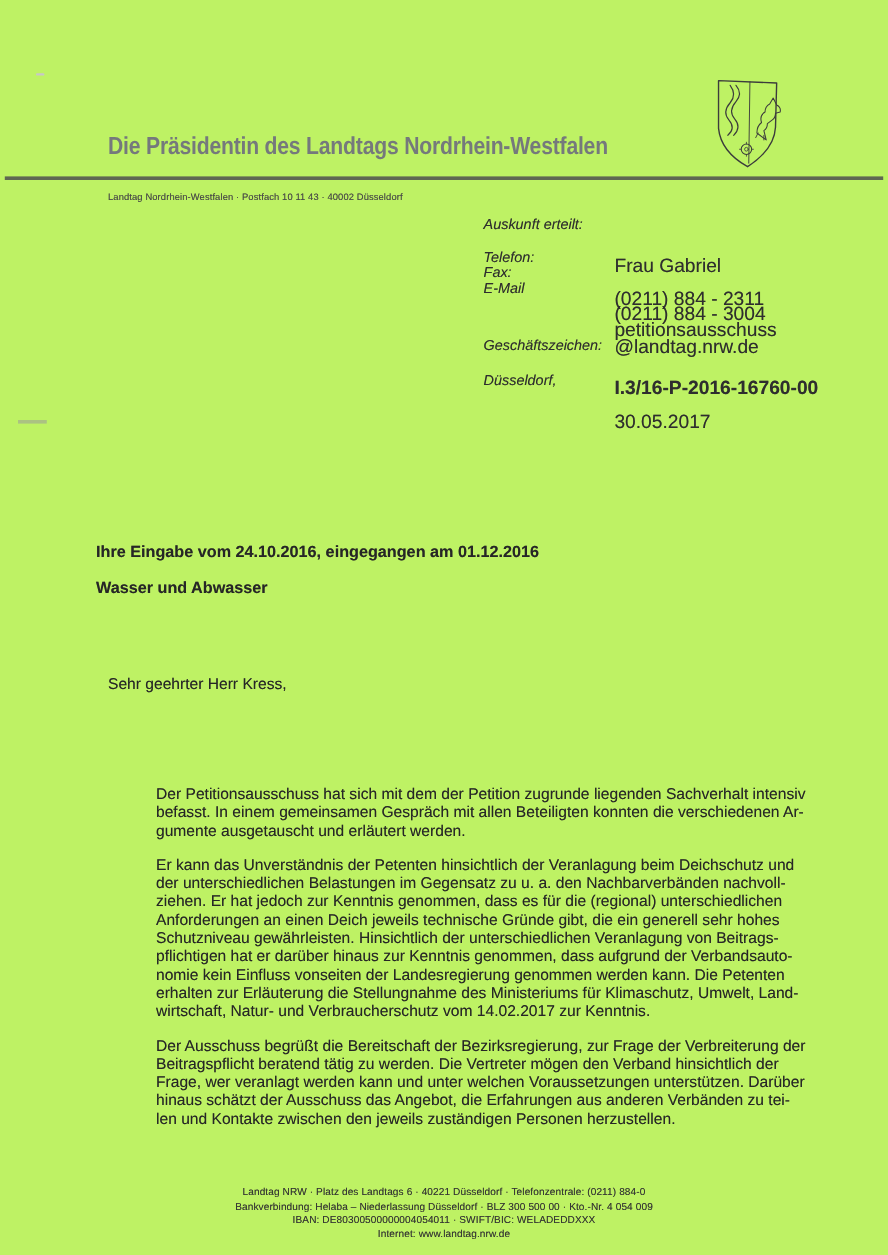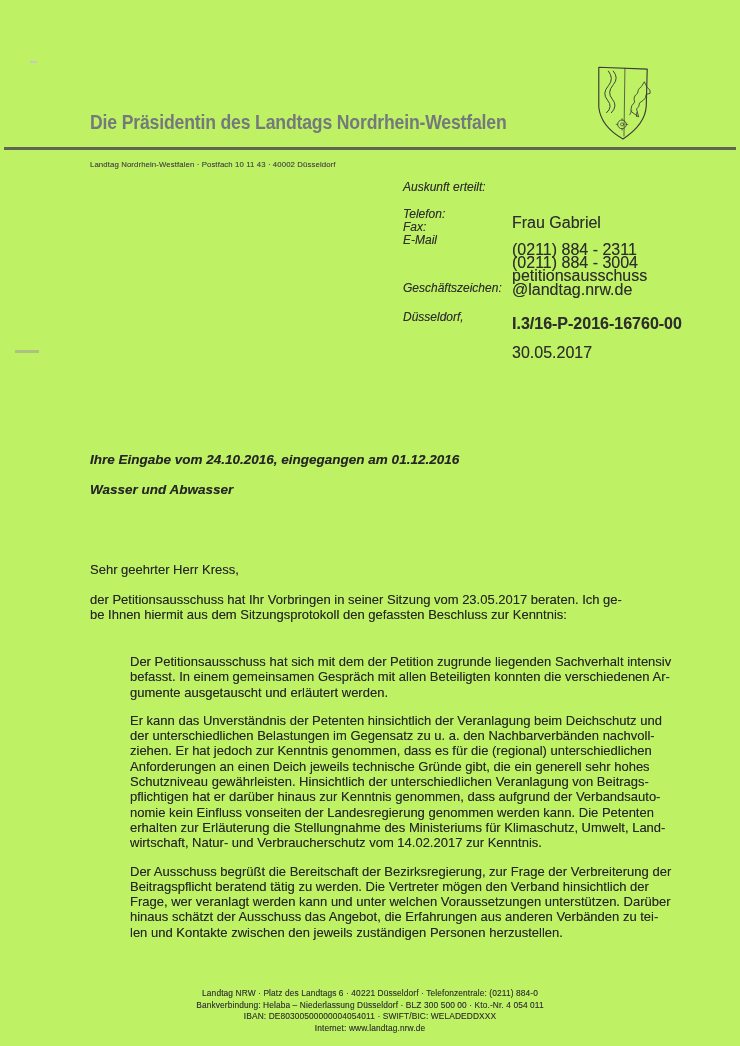--- a/index.html
+++ b/index.html
@@ -28,21 +28,21 @@
   
   .recipient{left:100px;top:192px;font-size:13.5px;line-height:18.5px;white-space:pre-line;}
   
   .c-label{left:403px;font-size:12px;color:#2e2e2e;font-style:italic;}
   .c-value{left:512px;font-size:16px;color:#2e2e2e;white-space:pre-line;line-height:13.5px;margin-top:36px;}
   .bold{font-weight:bold;}
   
   .speck{left:30px;top:61px;width:7px;height:2px;background:#c7c7c7;border-radius:1px;}
   .fold-mark{left:15px;top:350px;width:24px;height:3px;background:#9a9a9a;opacity:.55;}
   
-  .subject{left:90px;font-size:13.5px;font-weight:bold;white-space:nowrap;font-style:italic;}
+  .subject{left:80px;font-size:13.5px;font-weight:bold;white-space:nowrap;}
   .body-text{font-size:13px;line-height:15.3px;white-space:pre-line;}
   .salutation{left:90px;top:562px;}
   .intro{left:90px;top:592px;width:585px;}
   .resolution{left:130px;top:654px;width:545px;}
   .resolution p{margin:0 0 13px 0;}
   
   .footer{
     left:110px;top:988px;width:520px;
     text-align:center;font-size:8.4px;line-height:11.6px;color:#333;
     letter-spacing:.1px;
@@ -95,22 +95,20 @@
   <div class="abs c-label" style="top:281px">Geschäftszeichen:</div>
   <div class="abs c-value bold" style="top:281px">I.3/16-P-2016-16760-00</div>
 
   <div class="abs c-label" style="top:310px">Düsseldorf,</div>
   <div class="abs c-value" style="top:310px">30.05.2017</div>
 
   <div class="abs subject" style="top:452px">Ihre Eingabe vom 24.10.2016, eingegangen am 01.12.2016</div>
   <div class="abs subject" style="top:482px">Wasser und Abwasser</div>
 
   <div class="abs body-text salutation">Sehr geehrter Herr Kress,</div>
-  <div class="abs body-text intro">der Petitionsausschuss hat Ihr Vorbringen in seiner Sitzung vom 23.05.2017 beraten. Ich ge-
-be Ihnen hiermit aus dem Sitzungsprotokoll den gefassten Beschluss zur Kenntnis:</div>
 
   <div class="abs resolution">
     <p class="body-text">Der Petitionsausschuss hat sich mit dem der Petition zugrunde liegenden Sachverhalt intensiv
 befasst. In einem gemeinsamen Gespräch mit allen Beteiligten konnten die verschiedenen Ar-
 gumente ausgetauscht und erläutert werden.</p>
     <p class="body-text">Er kann das Unverständnis der Petenten hinsichtlich der Veranlagung beim Deichschutz und
 der unterschiedlichen Belastungen im Gegensatz zu u. a. den Nachbarverbänden nachvoll-
 ziehen. Er hat jedoch zur Kenntnis genommen, dass es für die (regional) unterschiedlichen
 Anforderungen an einen Deich jeweils technische Gründe gibt, die ein generell sehr hohes
 Schutzniveau gewährleisten. Hinsichtlich der unterschiedlichen Veranlagung von Beitrags-
@@ -120,18 +118,18 @@
 wirtschaft, Natur- und Verbraucherschutz vom 14.02.2017 zur Kenntnis.</p>
     <p class="body-text">Der Ausschuss begrüßt die Bereitschaft der Bezirksregierung, zur Frage der Verbreiterung der
 Beitragspflicht beratend tätig zu werden. Die Vertreter mögen den Verband hinsichtlich der
 Frage, wer veranlagt werden kann und unter welchen Voraussetzungen unterstützen. Darüber
 hinaus schätzt der Ausschuss das Angebot, die Erfahrungen aus anderen Verbänden zu tei-
 len und Kontakte zwischen den jeweils zuständigen Personen herzustellen.</p>
   </div>
 
   <div class="abs footer">
     <div>Landtag NRW · Platz des Landtags 6 · 40221 Düsseldorf · Telefonzentrale: (0211) 884-0</div>
-    <div>Bankverbindung: Helaba – Niederlassung Düsseldorf · BLZ 300 500 00 · Kto.-Nr. 4 054 011</div>
+    <div>Bankverbindung: Helaba – Niederlassung Düsseldorf · BLZ 300 500 00 · Kto.-Nr. 4 054 009</div>
     <div>IBAN: DE80300500000004054011 · SWIFT/BIC: WELADEDDXXX</div>
     <div>Internet: www.landtag.nrw.de</div>
   </div>
 
 </div>
 
 </body></html>

